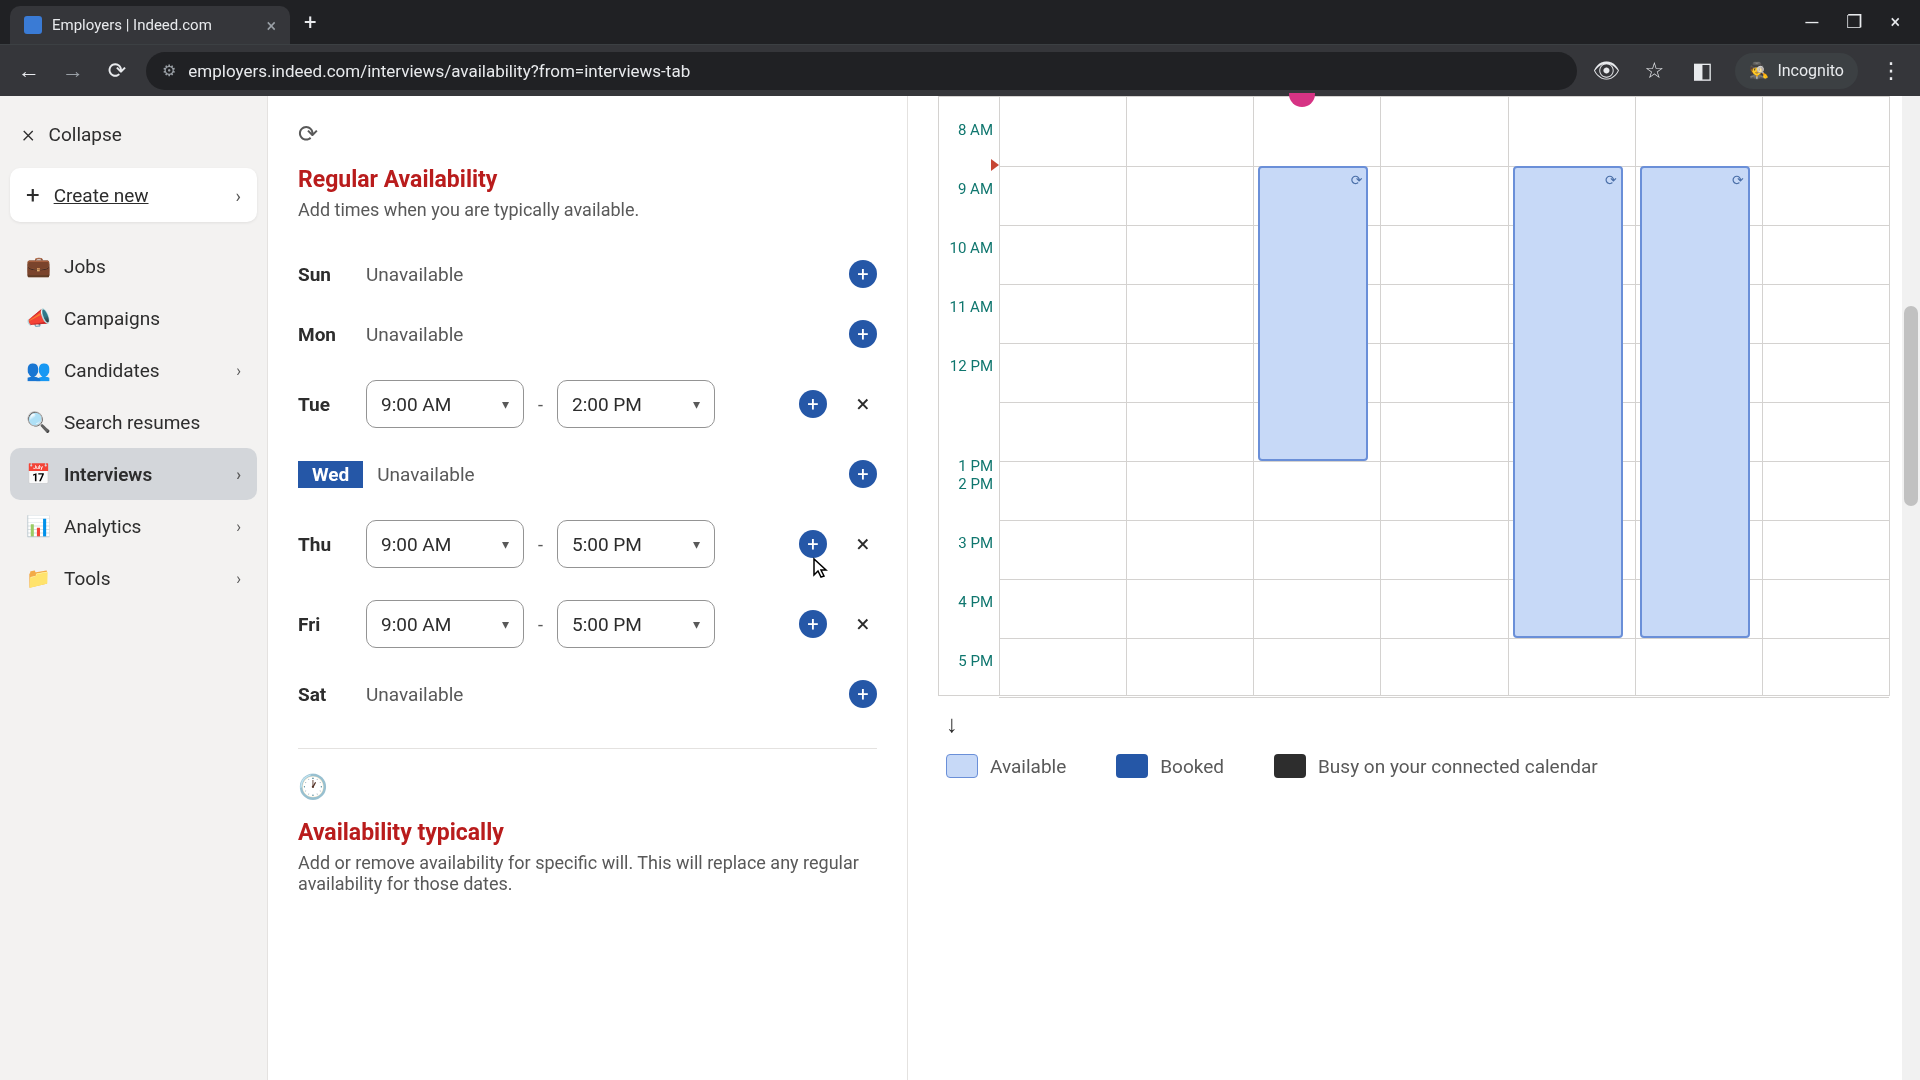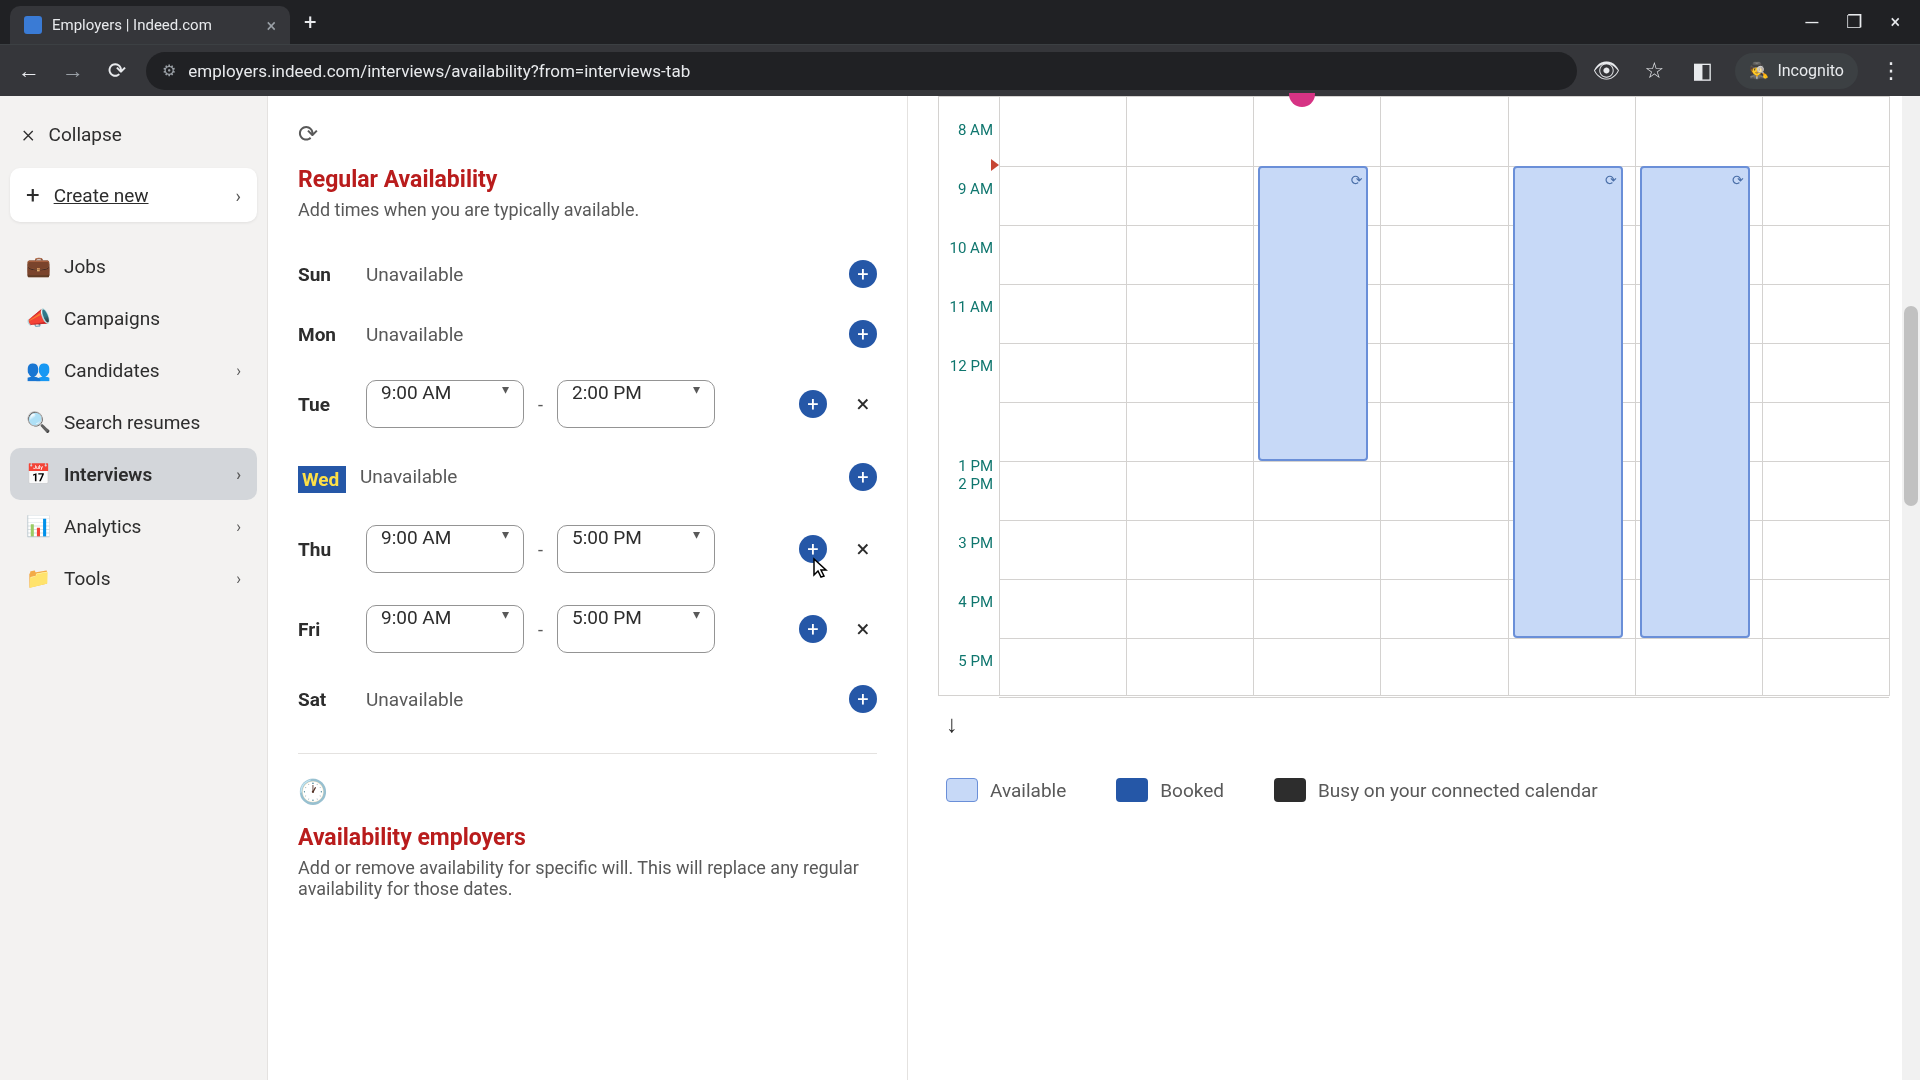--- a/index.html
+++ b/index.html
@@ -40,23 +40,23 @@
 
 .main { flex: 1; display: flex; }
 
 .left-panel { width: 640px; border-right: 1px solid #e4e2e0; padding: 24px 30px; overflow-y: auto; }
 .refresh-icon { color: #595959; font-size: 24px; margin-bottom: 18px; }
 .section-title { font-size: 23px; font-weight: 700; color: #b91c1c; margin-bottom: 6px; }
 .section-sub { font-size: 18px; color: #595959; margin-bottom: 24px; }
 
 .day-row { display: flex; align-items: center; padding: 16px 0; gap: 14px; }
 .day-label { width: 54px; font-size: 19px; font-weight: 700; color: #2d2d2d; }
-.day-label.highlighted { background: #2557a7; color: #fde047; padding: 2px 4px; width: auto; min-width: 48px; margin-top: 6px; }
+.day-label.highlighted { background: #2557a7; color: #ffffff; padding: 2px 14px; width: auto; min-width: 48px; }
 .unavail { font-size: 19px; color: #595959; flex: 1; }
-.time-select { border: 1px solid #949494; border-radius: 10px; height: 48px; padding: 0 14px; display: flex; gap: 14px; font-size: 19px; color: #2d2d2d; cursor: pointer; min-width: 158px; justify-content: space-between; }
+.time-select { border: 1px solid #949494; border-radius: 10px; height: 48px; padding: 0 14px; display: flex; align-items: center; gap: 14px; font-size: 19px; color: #2d2d2d; cursor: pointer; min-width: 158px; justify-content: space-between; }
 .time-select .caret { color: #595959; font-size: 14px; }
 .dash { color: #595959; font-size: 18px; }
 .spacer { flex: 1; }
 .add-btn { width: 28px; height: 28px; border-radius: 50%; background: #2557a7; color: #fff; display: flex; align-items: center; justify-content: center; font-size: 20px; cursor: pointer; }
 .remove-btn { color: #2d2d2d; font-size: 24px; cursor: pointer; margin-left: 8px; width: 28px; text-align: center; }
 
 .divider { border-top: 1px solid #e4e2e0; margin: 24px 0; }
 .clock-icon { color: #595959; font-size: 24px; margin-bottom: 18px; }
 
 .right-panel { flex: 1; padding: 0 30px 30px; position: relative; }
@@ -65,21 +65,21 @@
 .time-label { position: absolute; right: 6px; font-size: 15px; color: #0f766e; text-align: right; width: 56px; }
 .grid-cols { position: absolute; left: 60px; right: 0; top: 0; bottom: 0; display: flex; }
 .grid-col { flex: 1; border-left: 1px solid #d4d2d0; position: relative; }
 .grid-row { position: absolute; left: 60px; right: 0; border-top: 1px solid #d4d2d0; }
 .now-marker { position: absolute; width: 0; height: 0; border-top: 6px solid transparent; border-bottom: 6px solid transparent; border-left: 8px solid #c74634; left: 52px; }
 .avail-block { position: absolute; background: #c7d9f7; border: 2px solid #6a8fd8; border-radius: 4px; }
 .block-refresh { position: absolute; right: 4px; top: 4px; color: #4a6fa8; font-size: 14px; }
 .pink-dot { position: absolute; width: 26px; height: 14px; background: #d63384; border-radius: 0 0 14px 14px; }
 .scroll-down { font-size: 24px; color: #2d2d2d; margin-top: 14px; margin-left: 8px; cursor: pointer; }
 
-.legend { display: flex; gap: 50px; margin-top: 40px; align-items: center; padding-left: 8px; }
+.legend { display: flex; gap: 50px; margin-top: 16px; align-items: center; padding-left: 8px; }
 .legend-item { display: flex; align-items: center; gap: 12px; }
 .legend-swatch { width: 32px; height: 24px; border-radius: 4px; }
 .sw-avail { background: #c7d9f7; border: 1px solid #6a8fd8; }
 .sw-booked { background: #2557a7; }
 .sw-busy { background: #2d2d2d; }
 .legend-label { font-size: 19px; color: #595959; }
 
 .scrollbar-v { position: absolute; right: 0; top: 96px; width: 18px; bottom: 0; background: #f1f1f1; }
 .scrollbar-thumb { position: absolute; right: 2px; top: 210px; width: 14px; height: 200px; background: #c1c1c1; border-radius: 7px; }
 
@@ -237,21 +237,21 @@
           </div>
           <div class="day-row">
             <span class="day-label">Sat</span>
             <span class="unavail">Unavailable</span>
             <div class="add-btn">+</div>
           </div>
         </div>
 
       <div class="divider"></div>
       <div class="clock-icon">🕐</div>
-      <div class="section-title">Availability employers</div>
+      <div class="section-title">Availability typically</div>
       <div class="section-sub">Add or remove availability for specific will. This will replace any regular availability for those dates.</div>
     </div>
 
     <div class="right-panel">
       <div class="calendar">
         <div class="pink-dot" style="left:350px; top:-4px;"></div>
         <div class="now-marker" style="top:62px;"></div>
         <div class="time-labels" id="time-labels">
             <div class="time-label" style="top: 24px;">8 AM</div>
             <div class="time-label" style="top: 83px;">9 AM</div>

